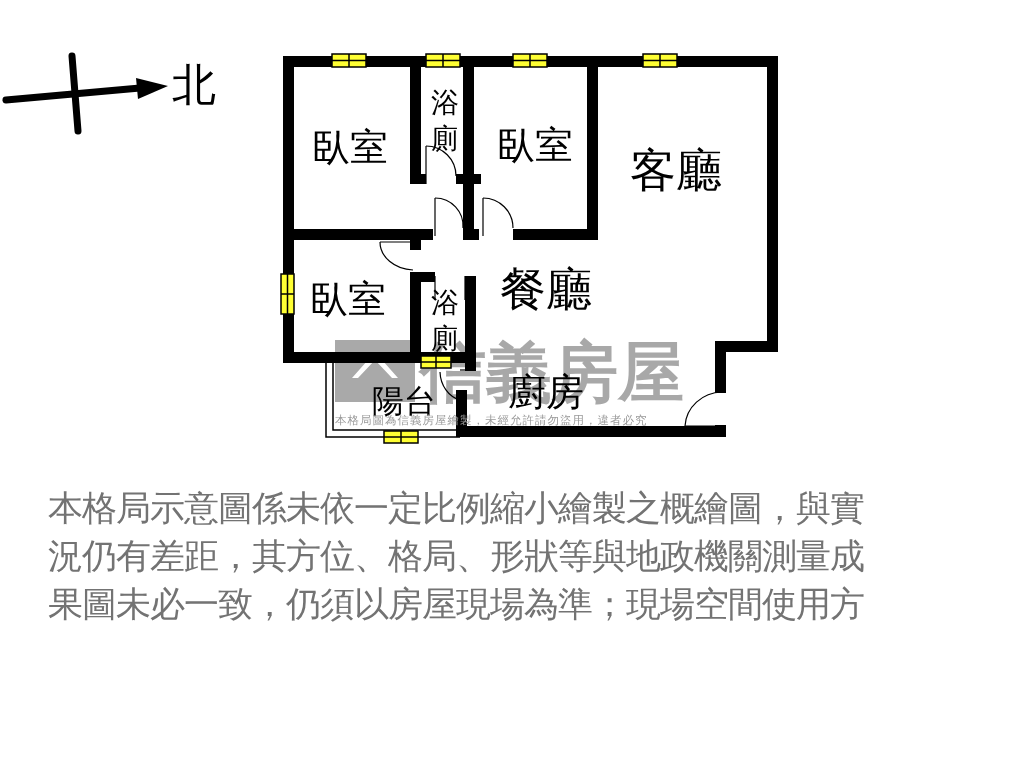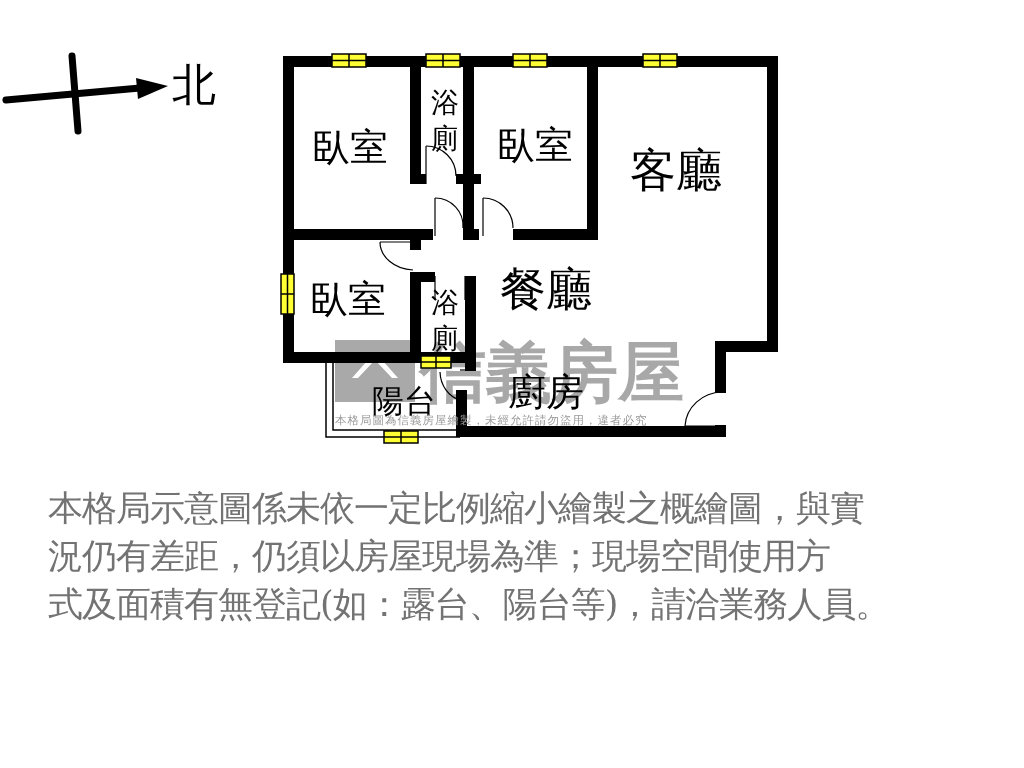--- a/index.html
+++ b/index.html
@@ -153,15 +153,15 @@
   <text x="431" y="348" font-size="28" class="room-label">廁</text>
   <text x="500" y="305" font-size="46" class="room-label">餐廳</text>
   <text x="372" y="412" font-size="32" class="room-label">陽台</text>
   <text x="508" y="405" font-size="38" class="room-label">廚房</text>
 
   <text x="335" y="424" font-size="11.5" class="wm-small" letter-spacing="1">本格局圖為信義房屋繪製，未經允許請勿盜用，違者必究</text>
 </svg>
 
 <div id="disclaimer">
   <div>本格局示意圖係未依一定比例縮小繪製之概繪圖，與實</div>
-  <div>況仍有差距，仍須以房屋現場為準；現場空間使用方</div>
-  <div>式及面積有無登記(如：露台、陽台等)，請洽業務人員。</div>
+  <div>況仍有差距，其方位、格局、形狀等與地政機關測量成</div>
+  <div>果圖未必一致，仍須以房屋現場為準；現場空間使用方</div>
 </div>
 
 </body></html>

